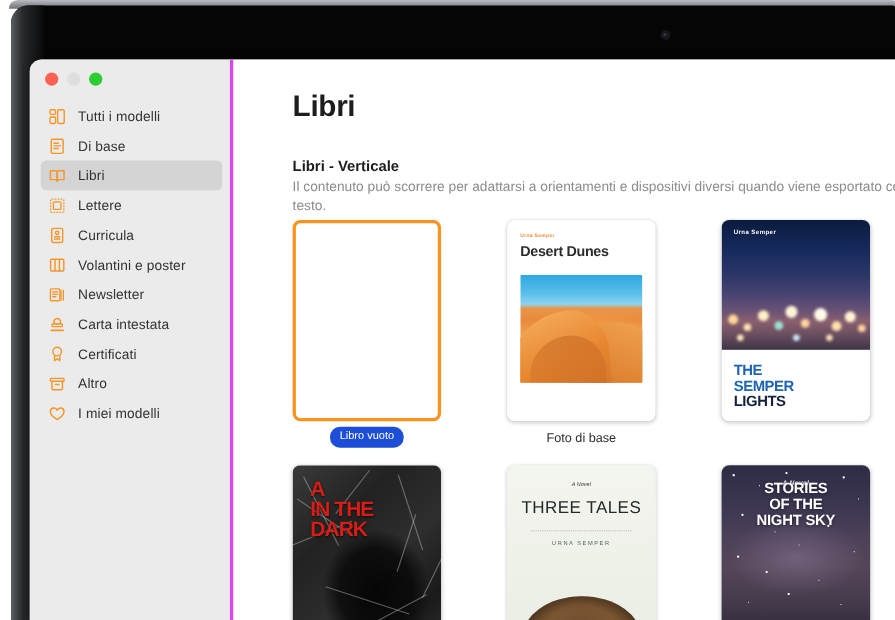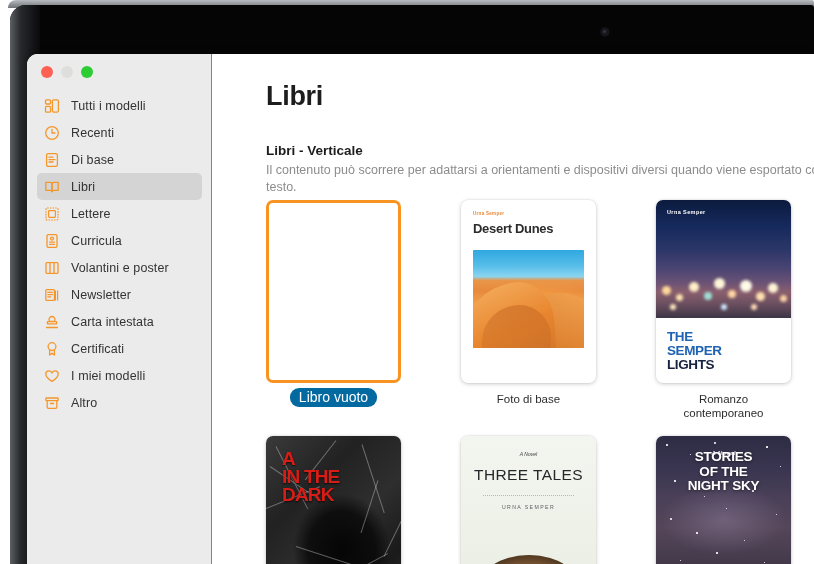--- a/index.html
+++ b/index.html
@@ -65,21 +65,21 @@
     overflow: hidden;
     box-shadow: 0 -1px 6px rgba(0,0,0,0.22);
   }
 
   
   .sidebar {
     position: absolute;
     left: 0; top: 0;
     width: 185px; height: 510px;
     background: #ebebeb;
-    border-right: 1px solid #d946ef;
+    border-right: 3px solid #d946ef;
   }
   .traffic {
     position: absolute;
     left: 14px; top: 12px;
     display: flex; gap: 8px;
   }
   .light { width: 12px; height: 12px; border-radius: 50%; }
   .light.red { background: #ff6054; }
   .light.yellow { background: #dededd; }
   .light.green { background: #2ccc33; }
@@ -165,25 +165,25 @@
   }
   .caption {
     margin-top: 9px;
     text-align: center;
     font-size: 11.5px;
     line-height: 14px;
     color: #2d2d2d;
   }
   .caption.pill {
     display: inline-block;
-    background: #0369a1;
+    background: #1d4ed8;
     color: #ffffff;
     border-radius: 9px;
     padding: 2px 9px 3px;
-    font-size: 14px;
+    font-size: 10px;
     margin-top: 5px;
   }
   .caption-center { text-align: center; }
 
   
   .c-dunes { background: #ffffff; padding: 11px 12px 16px; }
   .c-dunes .byline { font-size: 4.5px; font-weight: bold; color: #e8883a; letter-spacing: 0.3px; }
   .c-dunes .title { font-size: 13px; font-weight: bold; color: #2b2b2b; margin-top: 5px; letter-spacing: -0.3px; }
   .c-dunes .photo {
     margin-top: 14px;
@@ -331,29 +331,20 @@
         <span class="nav-icon">
           <svg width="16" height="16" viewBox="0 0 16 16" fill="none" stroke="#f5962a" stroke-width="1.3">
             <rect x="1.5" y="1.8" width="5" height="4.2" rx="1"></rect>
             <rect x="1.5" y="8.4" width="5" height="5.8" rx="1"></rect>
             <rect x="8.4" y="1.8" width="6" height="12.4" rx="1.4"></rect>
           </svg>
         </span>
         <span class="nav-label">Tutti i modelli</span>
       </div>
 
-      <div class="nav-item">
-        <span class="nav-icon">
-          <svg width="16" height="16" viewBox="0 0 16 16" fill="none" stroke="#f5962a" stroke-width="1.3">
-            <circle cx="8" cy="8" r="6.3"></circle>
-            <path d="M8 4.3 V8 H11" stroke-linecap="round"></path>
-          </svg>
-        </span>
-        <span class="nav-label">Recenti</span>
-      </div>
 
       <div class="nav-item">
         <span class="nav-icon">
           <svg width="16" height="16" viewBox="0 0 16 16" fill="none" stroke="#f5962a" stroke-width="1.3">
             <rect x="2.6" y="1.6" width="10.8" height="12.8" rx="1.3"></rect>
             <path d="M5 5.2h4M5 7.6h6M5 10h4" stroke-linecap="round"></path>
           </svg>
         </span>
         <span class="nav-label">Di base</span>
       </div>
@@ -427,36 +418,36 @@
           <svg width="16" height="16" viewBox="0 0 16 16" fill="none" stroke="#f5962a" stroke-width="1.3" stroke-linejoin="round">
             <circle cx="8" cy="5.6" r="3.9"></circle>
             <path d="M5.6 8.9v5.1L8 12.2l2.4 1.8V8.9"></path>
           </svg>
         </span>
         <span class="nav-label">Certificati</span>
       </div>
 
       <div class="nav-item">
         <span class="nav-icon">
-          <svg width="16" height="16" viewBox="0 0 16 16" fill="none" stroke="#f5962a" stroke-width="1.3" stroke-linejoin="round">
-            <path d="M8 13.4S1.8 9.8 1.8 6.1a3.2 3.2 0 0 1 6.2-1.1 3.2 3.2 0 0 1 6.2 1.1c0 3.7-6.2 7.3-6.2 7.3z"></path>
-          </svg>
-        </span>
-        <span class="nav-label">I miei modelli</span>
-      </div>
-
-      <div class="nav-item">
-        <span class="nav-icon">
           <svg width="16" height="16" viewBox="0 0 16 16" fill="none" stroke="#f5962a" stroke-width="1.3">
             <rect x="1.8" y="3" width="12.4" height="2.6" rx="0.7"></rect>
             <path d="M3.2 5.8v6.4c0 .6.5 1.1 1.1 1.1h7.4c.6 0 1.1-.5 1.1-1.1V5.8"></path>
             <path d="M6.4 8.5h3.2" stroke-linecap="round"></path>
           </svg>
         </span>
         <span class="nav-label">Altro</span>
+      </div>
+
+      <div class="nav-item">
+        <span class="nav-icon">
+          <svg width="16" height="16" viewBox="0 0 16 16" fill="none" stroke="#f5962a" stroke-width="1.3" stroke-linejoin="round">
+            <path d="M8 13.4S1.8 9.8 1.8 6.1a3.2 3.2 0 0 1 6.2-1.1 3.2 3.2 0 0 1 6.2 1.1c0 3.7-6.2 7.3-6.2 7.3z"></path>
+          </svg>
+        </span>
+        <span class="nav-label">I miei modelli</span>
       </div>
 
     </div>
   </div>
 
   <div class="main">
 
     <div class="page-title">Libri</div>
     <div class="section-title">Libri - Verticale</div>
     <div class="section-desc">
@@ -510,24 +501,20 @@
                 <div class="bokeh" style="left:14px; top:104px;width:6px;  height:6px;  background:#ffe8c0;"></div>
                 <div class="bokeh" style="left:65px; top:104px;width:6px;  height:6px;  background:#cfe9ff;"></div>
                 <div class="bokeh" style="left:95px; top:104px;width:6px;  height:6px;  background:#ffdcb4;"></div>
               </div>
               <div class="txt">
                 <div class="t">THE</div>
                 <div class="t">SEMPER</div>
                 <div class="t dark">LIGHTS</div>
               </div>
             </div>
-          </div>
-          <div class="caption">
-            <span>Romanzo</span><br>
-            <span>contemporaneo</span>
           </div>
         </div>
 
       </div>
 
       <div class="row">
 
         <div class="cell">
           <div class="thumb-wrap">
             <div class="thumb c-shatter">

